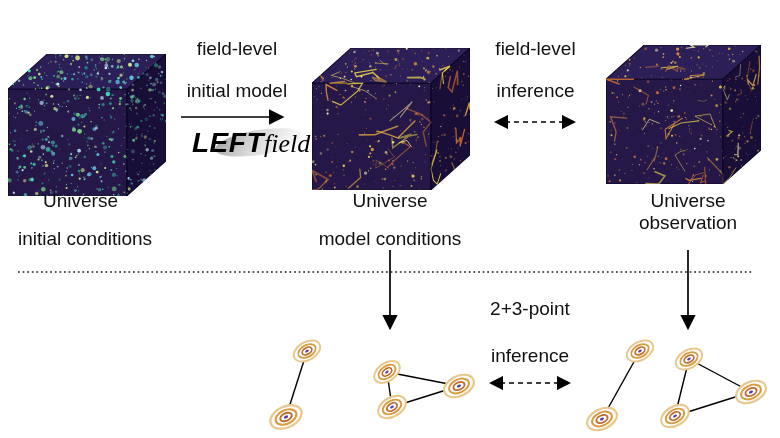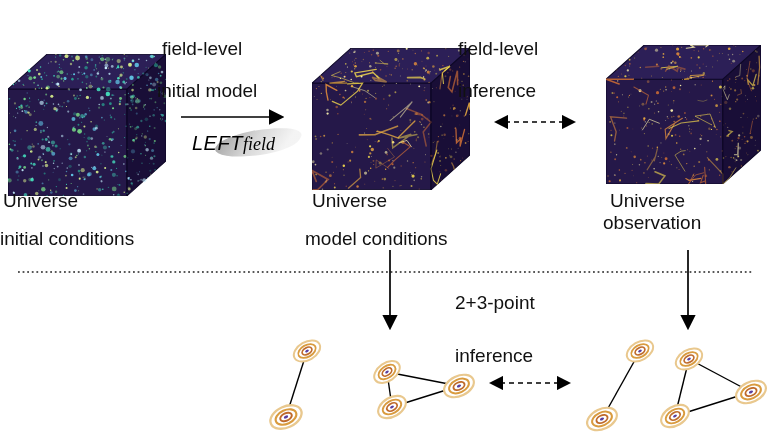--- a/index.html
+++ b/index.html
@@ -1,27 +1,27 @@
 <!DOCTYPE html>
 <html><head>
 <meta charset="utf-8">
 <style>
   * { margin:0; padding:0; box-sizing:border-box; }
   html,body { background:#ffffff; }
   body { font-family:"Liberation Sans", sans-serif; }
   .stage { position:relative; width:780px; height:438px; background:#ffffff; overflow:hidden; }
-  .label { position:absolute; color:#111; font-size:19px; line-height:22px; white-space:nowrap; }
+  .label { position:absolute; color:#111; text-align:center; font-size:19px; line-height:22px; white-space:nowrap; }
   .cube { position:absolute; display:block; }
   .overlay { position:absolute; left:0; top:0; width:780px; height:438px; pointer-events:none; }
   .logo { position:absolute; left:192px; top:126px; width:116px; height:34px; line-height:34px; }
   .logo-swoosh { position:absolute; left:26px; top:3px; width:80px; height:27px;
                  background:linear-gradient(100deg,#8f8f8f,#cfcfcf 45%,#f1f1f1 85%);
                  transform:skewX(-30deg) rotate(-4deg); border-radius:60% 40% 55% 45%; opacity:.8; }
-  .logo-left { position:relative; font-style:italic; font-weight:normal; font-size:20px; letter-spacing:.5px; color:#000; }
-  .logo-field { position:relative; font-family:"Liberation Serif", serif; font-style:italic; font-size:18px; color:#000; }
+  .logo-left { position:relative; font-style:italic; font-weight:bold; font-size:28px; letter-spacing:.5px; color:#000; }
+  .logo-field { position:relative; font-family:"Liberation Serif", serif; font-style:italic; font-size:26px; color:#000; }
 </style>
 </head>
 <body>
 
 <div class="stage">
 
   <svg id="cube0" class="cube" viewBox="0 0 154 138" style="left:8px; top:54px; width:158px; height:142px;">
       <polygon points="0,34 116,34 116,138 0,138" fill="#251849" stroke="#0d0726" stroke-width="1"></polygon>
       <polygon points="0,34 38,0 154,0 116,34" fill="#2c1f57" stroke="#0d0726" stroke-width="1"></polygon>
       <polygon points="116,34 154,0 154,104 116,138" fill="#190e37" stroke="#0d0726" stroke-width="1"></polygon>
@@ -1313,21 +1313,21 @@
 
   <div class="label" style="left:3px; top:190px; width:155px;">Universe</div>
   <div class="label" style="left:0px; top:228px; width:170px;">initial conditions</div>
 
   <div class="label" style="left:312px; top:190px; width:156px;">Universe</div>
   <div class="label" style="left:305px; top:228px; width:170px;">model conditions</div>
 
   <div class="label" style="left:610px; top:190px; width:156px;">Universe</div>
   <div class="label" style="left:603px; top:212px; width:170px;">observation</div>
 
-  <div class="label" style="left:455px; top:292px; width:150px;">2+3-point</div>
+  <div class="label" style="left:455px; top:298px; width:150px;">2+3-point</div>
   <div class="label" style="left:455px; top:345px; width:150px;">inference</div>
 
   <svg id="overlay" class="overlay">
     <defs>
       <marker id="mArr" viewBox="0 0 10 10" refX="8.5" refY="5" markerWidth="9" markerHeight="9" orient="auto-start-reverse">
         <path d="M0,0 L10,5 L0,10 z" fill="#000"></path>
       </marker>
     </defs>
 
     <g>

